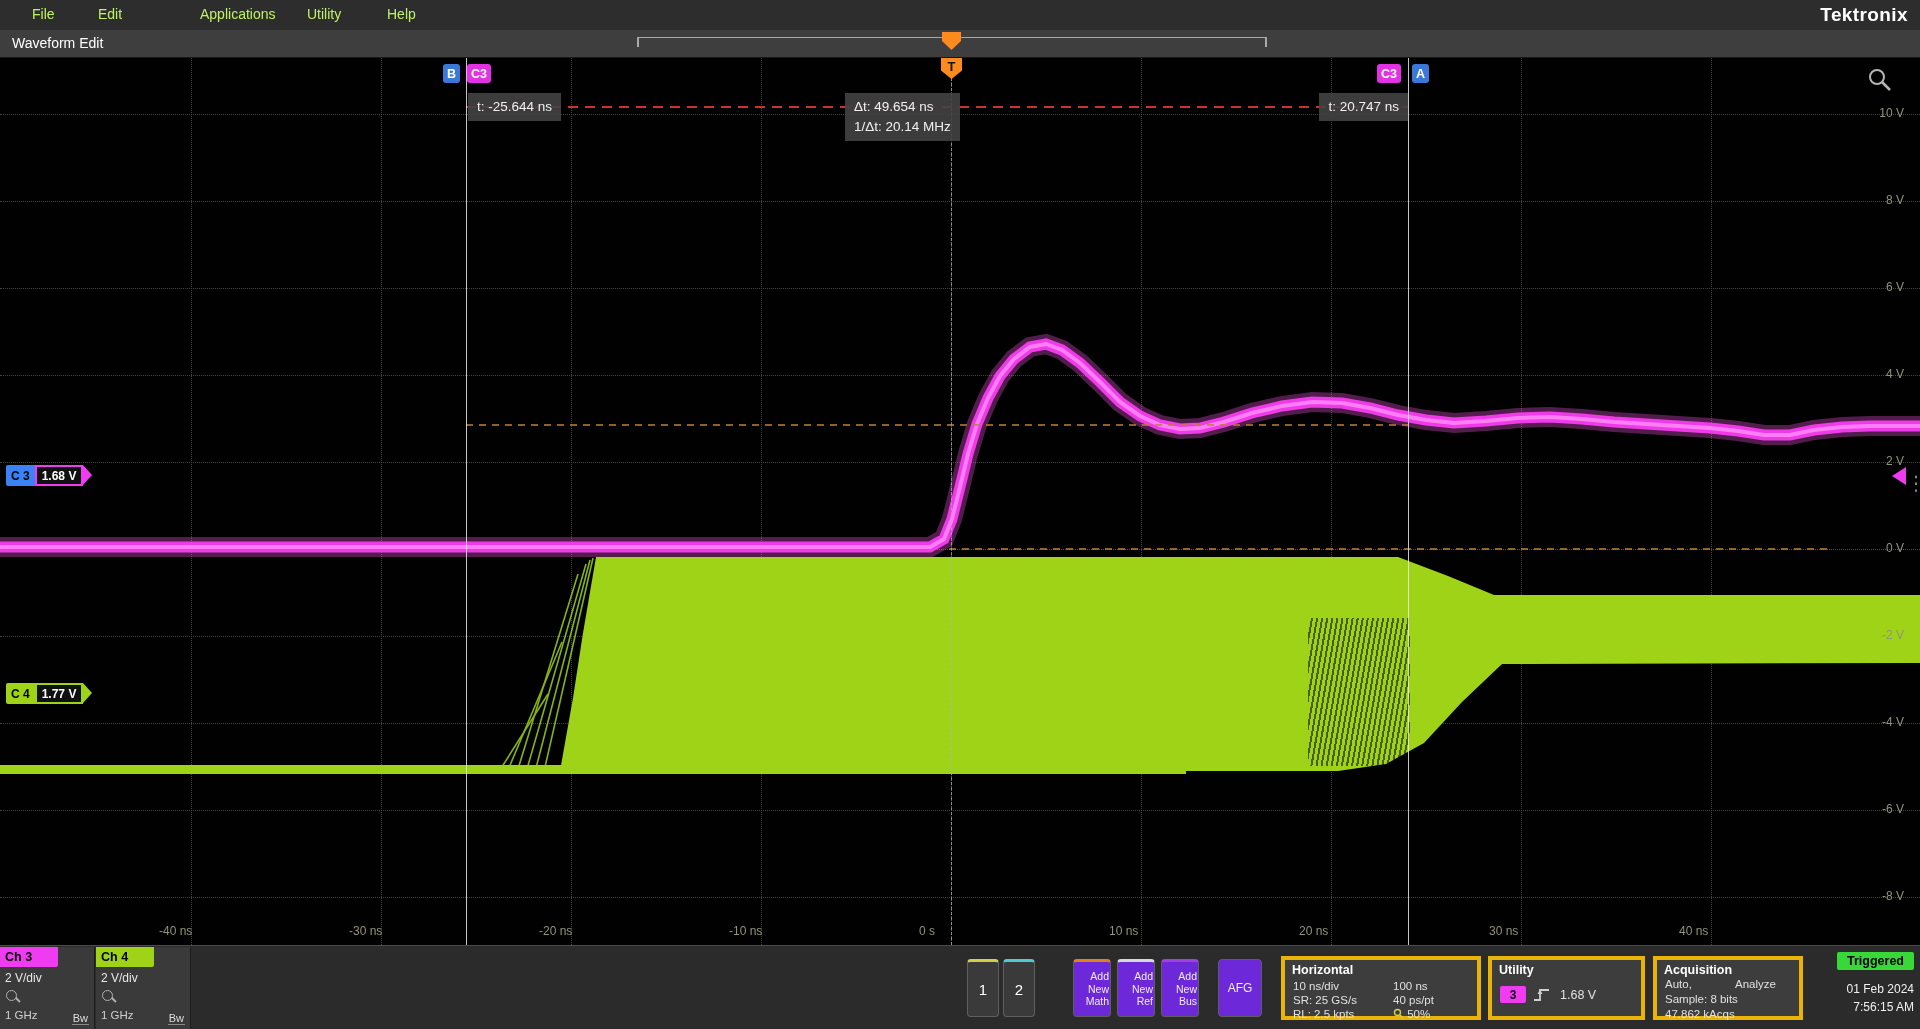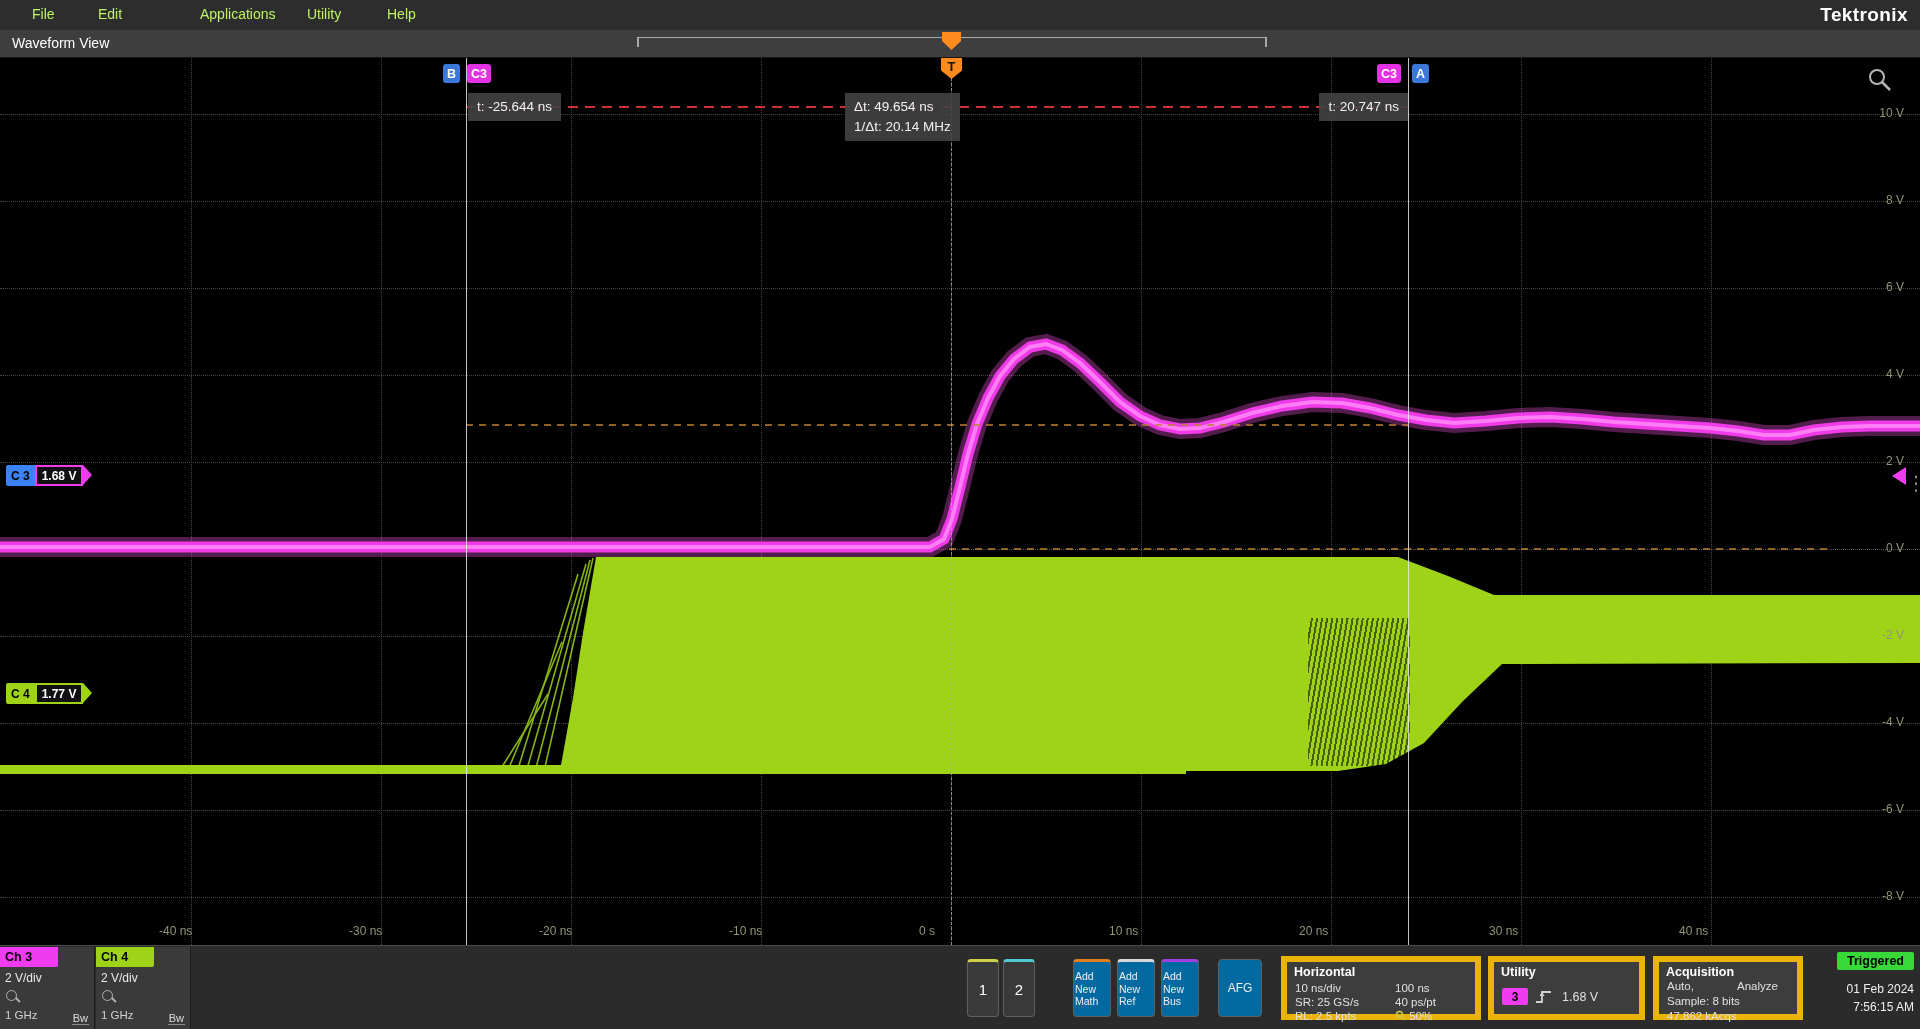--- a/index.html
+++ b/index.html
@@ -42,42 +42,42 @@
   
   #controlbar{position:absolute;left:0;top:945px;width:1920px;height:84px;background:#2b2b2b;border-top:1px solid #4a4a4a}
   .chblock{position:absolute;top:1px;width:95px;height:82px;background:#3a3a3a;border-right:1px solid #1d1d1d}
   .chname{position:absolute;left:0;top:0;width:58px;height:20px;font-size:12.5px;font-weight:bold;color:#000;display:flex;align-items:center;padding-left:5px;border-radius:0 0 2px 0}
   .chscale{position:absolute;left:5px;top:24px;font-size:12px;color:#e8e8e8}
   .chghz{position:absolute;left:5px;top:62px;font-size:11.5px;color:#cfcfcf}
   .bw{position:absolute;right:5px;bottom:4px;font-size:11px;color:#ddd;border-bottom:1px solid #8a8a8a;padding:0 1px}
   .probe{position:absolute;left:6px;top:43px;width:11px;height:11px;border:1.5px solid #b0b0b0;border-radius:50%}
   .probe::after{content:"";position:absolute;left:8px;top:8px;width:6px;height:1.5px;background:#b0b0b0;transform:rotate(45deg)}
   .vbtn{position:absolute;top:13px;width:32px;height:58px;background:#3a3a3a;border:1px solid #5f5f5f;border-radius:4px;color:#fff;font-size:15px;display:flex;align-items:center;justify-content:center}
-  .addbtn{position:absolute;top:13px;width:38px;height:58px;background:#0369a1;border:1px solid #5f5f5f;border-radius:4px;color:#eee;font-size:10.5px;line-height:1.2;text-align:left;display:flex;align-items:center;justify-content:center;padding:1px}
-  .panel{position:absolute;top:10px;height:64px;background:#3d3d3d;border:6px solid #eab308}
+  .addbtn{position:absolute;top:13px;width:38px;height:58px;background:#6d28d9;border:1px solid #5f5f5f;border-radius:4px;color:#eee;font-size:10.5px;line-height:1.2;text-align:right;display:flex;align-items:center;justify-content:center;padding:1px}
+  .panel{position:absolute;top:10px;height:64px;background:#3d3d3d;border:4px solid #eab308}
   .ptitle{position:absolute;left:7px;top:3px;font-size:12.5px;font-weight:bold;color:#fff}
   .pitem{position:absolute;font-size:11.5px;color:#e0e0e0;white-space:nowrap}
   .trigchip{position:absolute;left:8px;top:26px;background:#f03cf0;color:#000;font-weight:bold;font-size:12px;width:26px;height:17px;display:flex;align-items:center;justify-content:center;border-radius:2px}
   #statchip{position:absolute;right:6px;top:6px;background:#38d838;color:#000;font-weight:bold;font-size:12.5px;padding:2px 10px;border-radius:2px}
   .stattxt{position:absolute;right:6px;font-size:12px;color:#f0f0f0}
 </style>
 </head>
 <body>
 
 <div id="menubar">
   <span class="menu-item" style="left:32px">File</span>
   <span class="menu-item" style="left:98px">Edit</span>
   <span class="menu-item" style="left:200px">Applications</span>
   <span class="menu-item" style="left:307px">Utility</span>
   <span class="menu-item" style="left:387px">Help</span>
   <span id="logo">Tektronix</span>
 </div>
 
 <div id="tabbar">
-  <span id="tab-title">Waveform View</span>
+  <span id="tab-title">Waveform Edit</span>
   <div id="hpos-bracket"></div>
   <div id="hpos-marker"></div>
 </div>
 
 <div id="plot">
 
   <div class="gv" style="left:191px"></div>
   <div class="gv" style="left:381px"></div>
   <div class="gv" style="left:571px"></div>
   <div class="gv" style="left:761px"></div>

